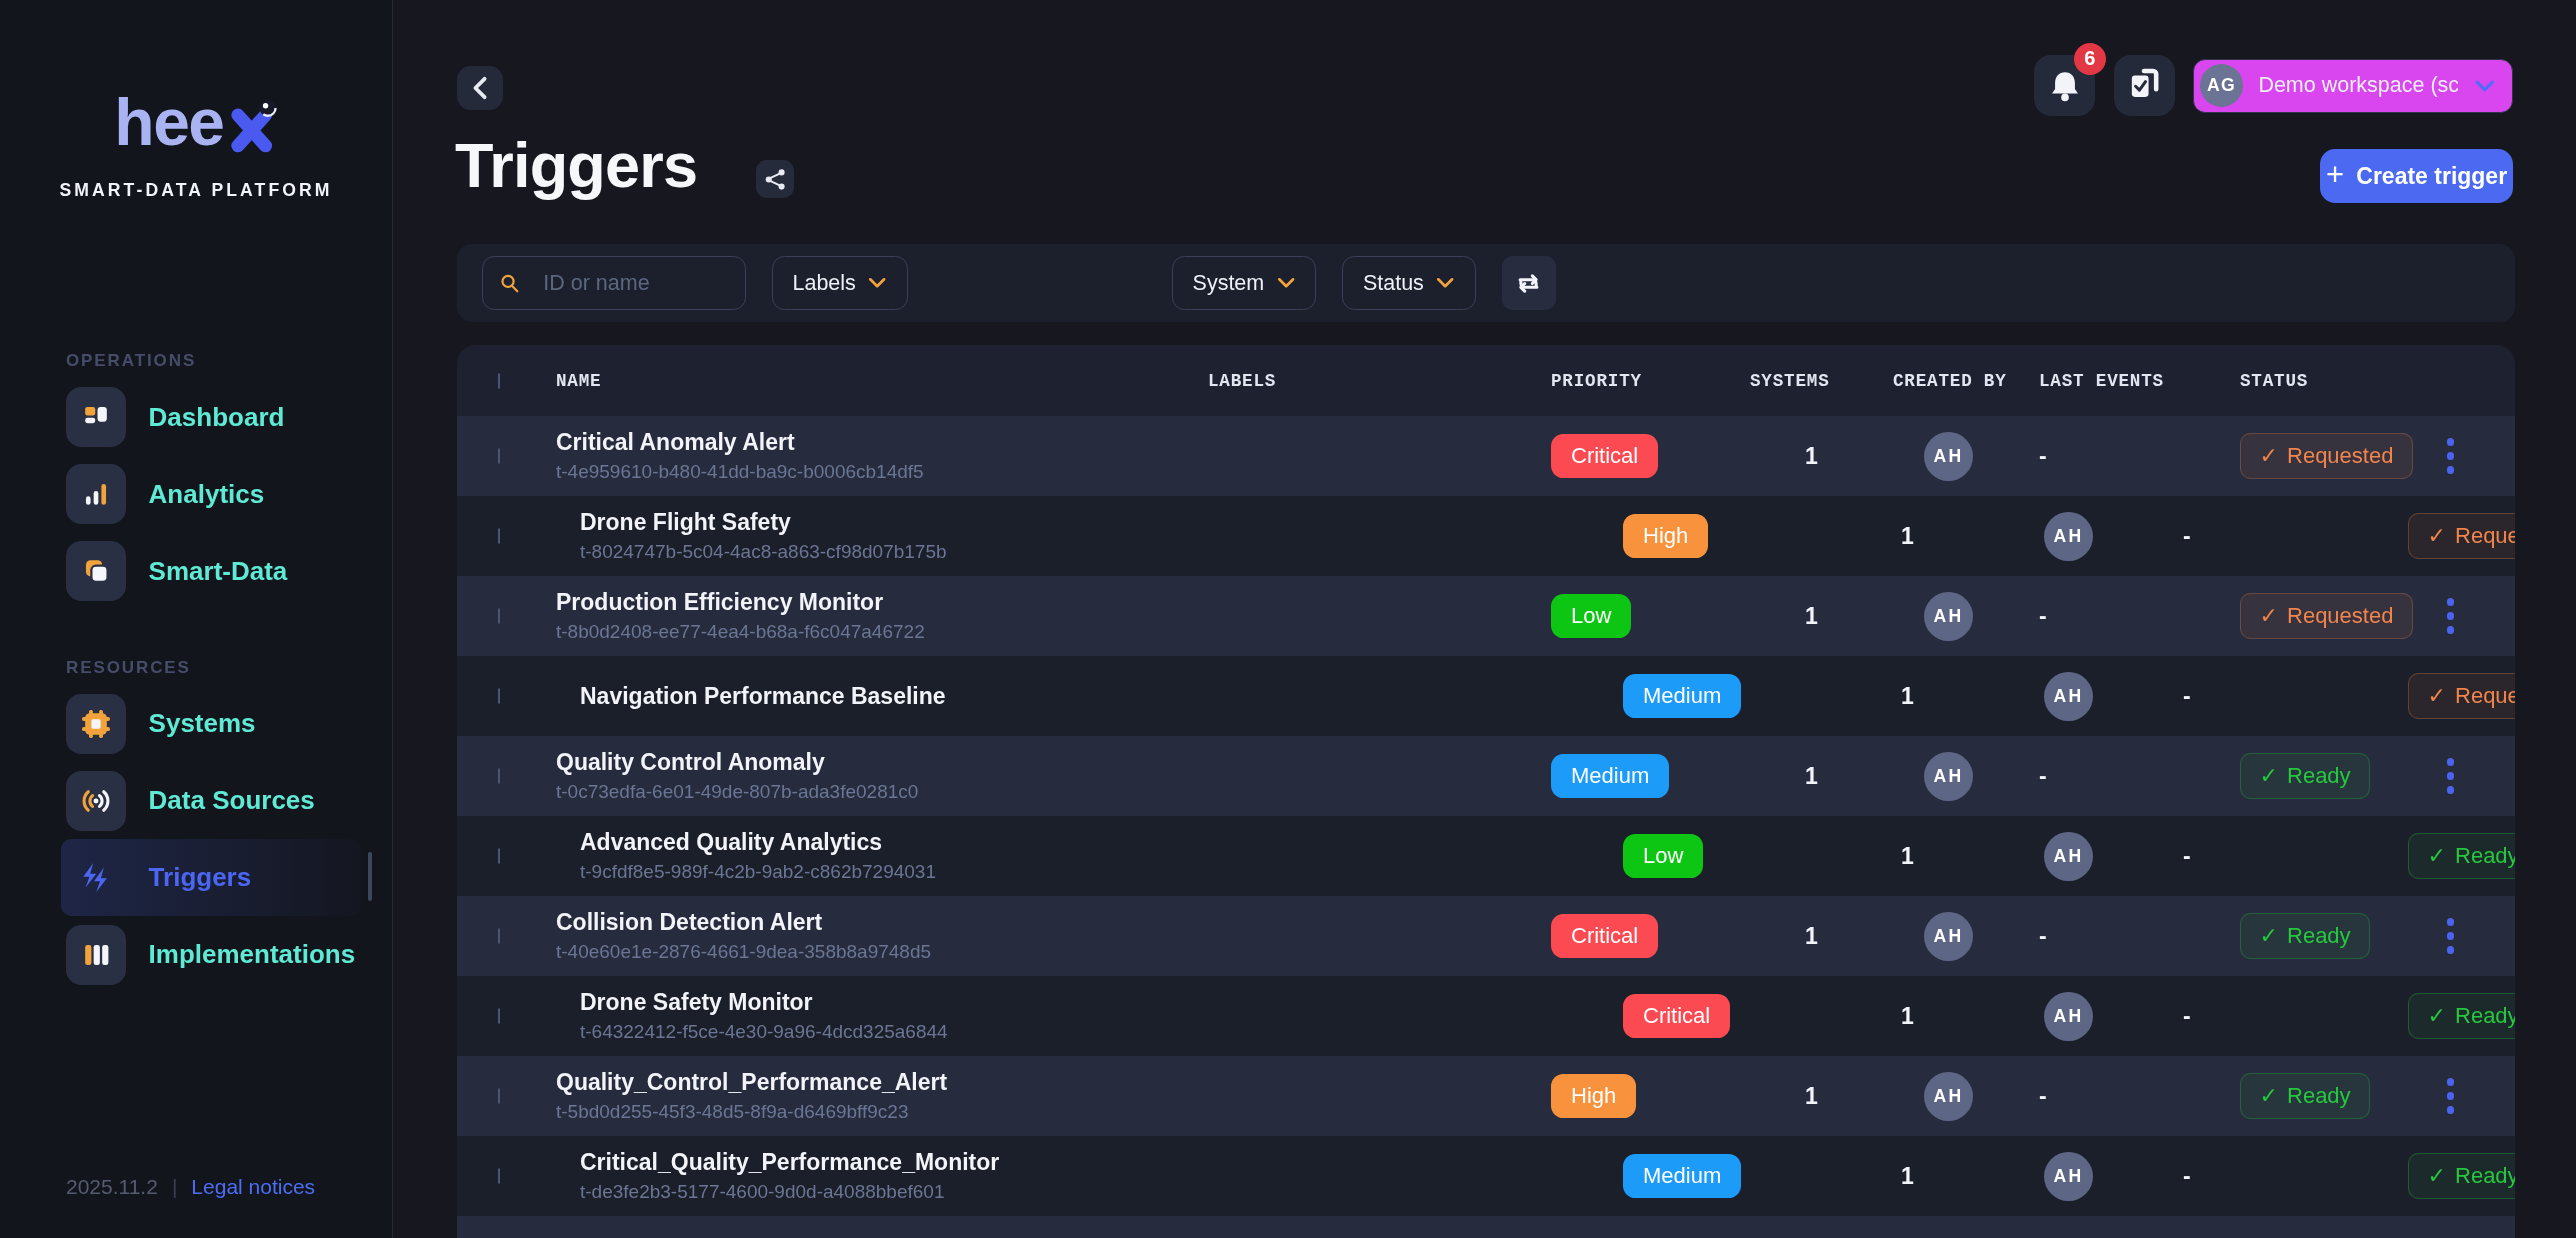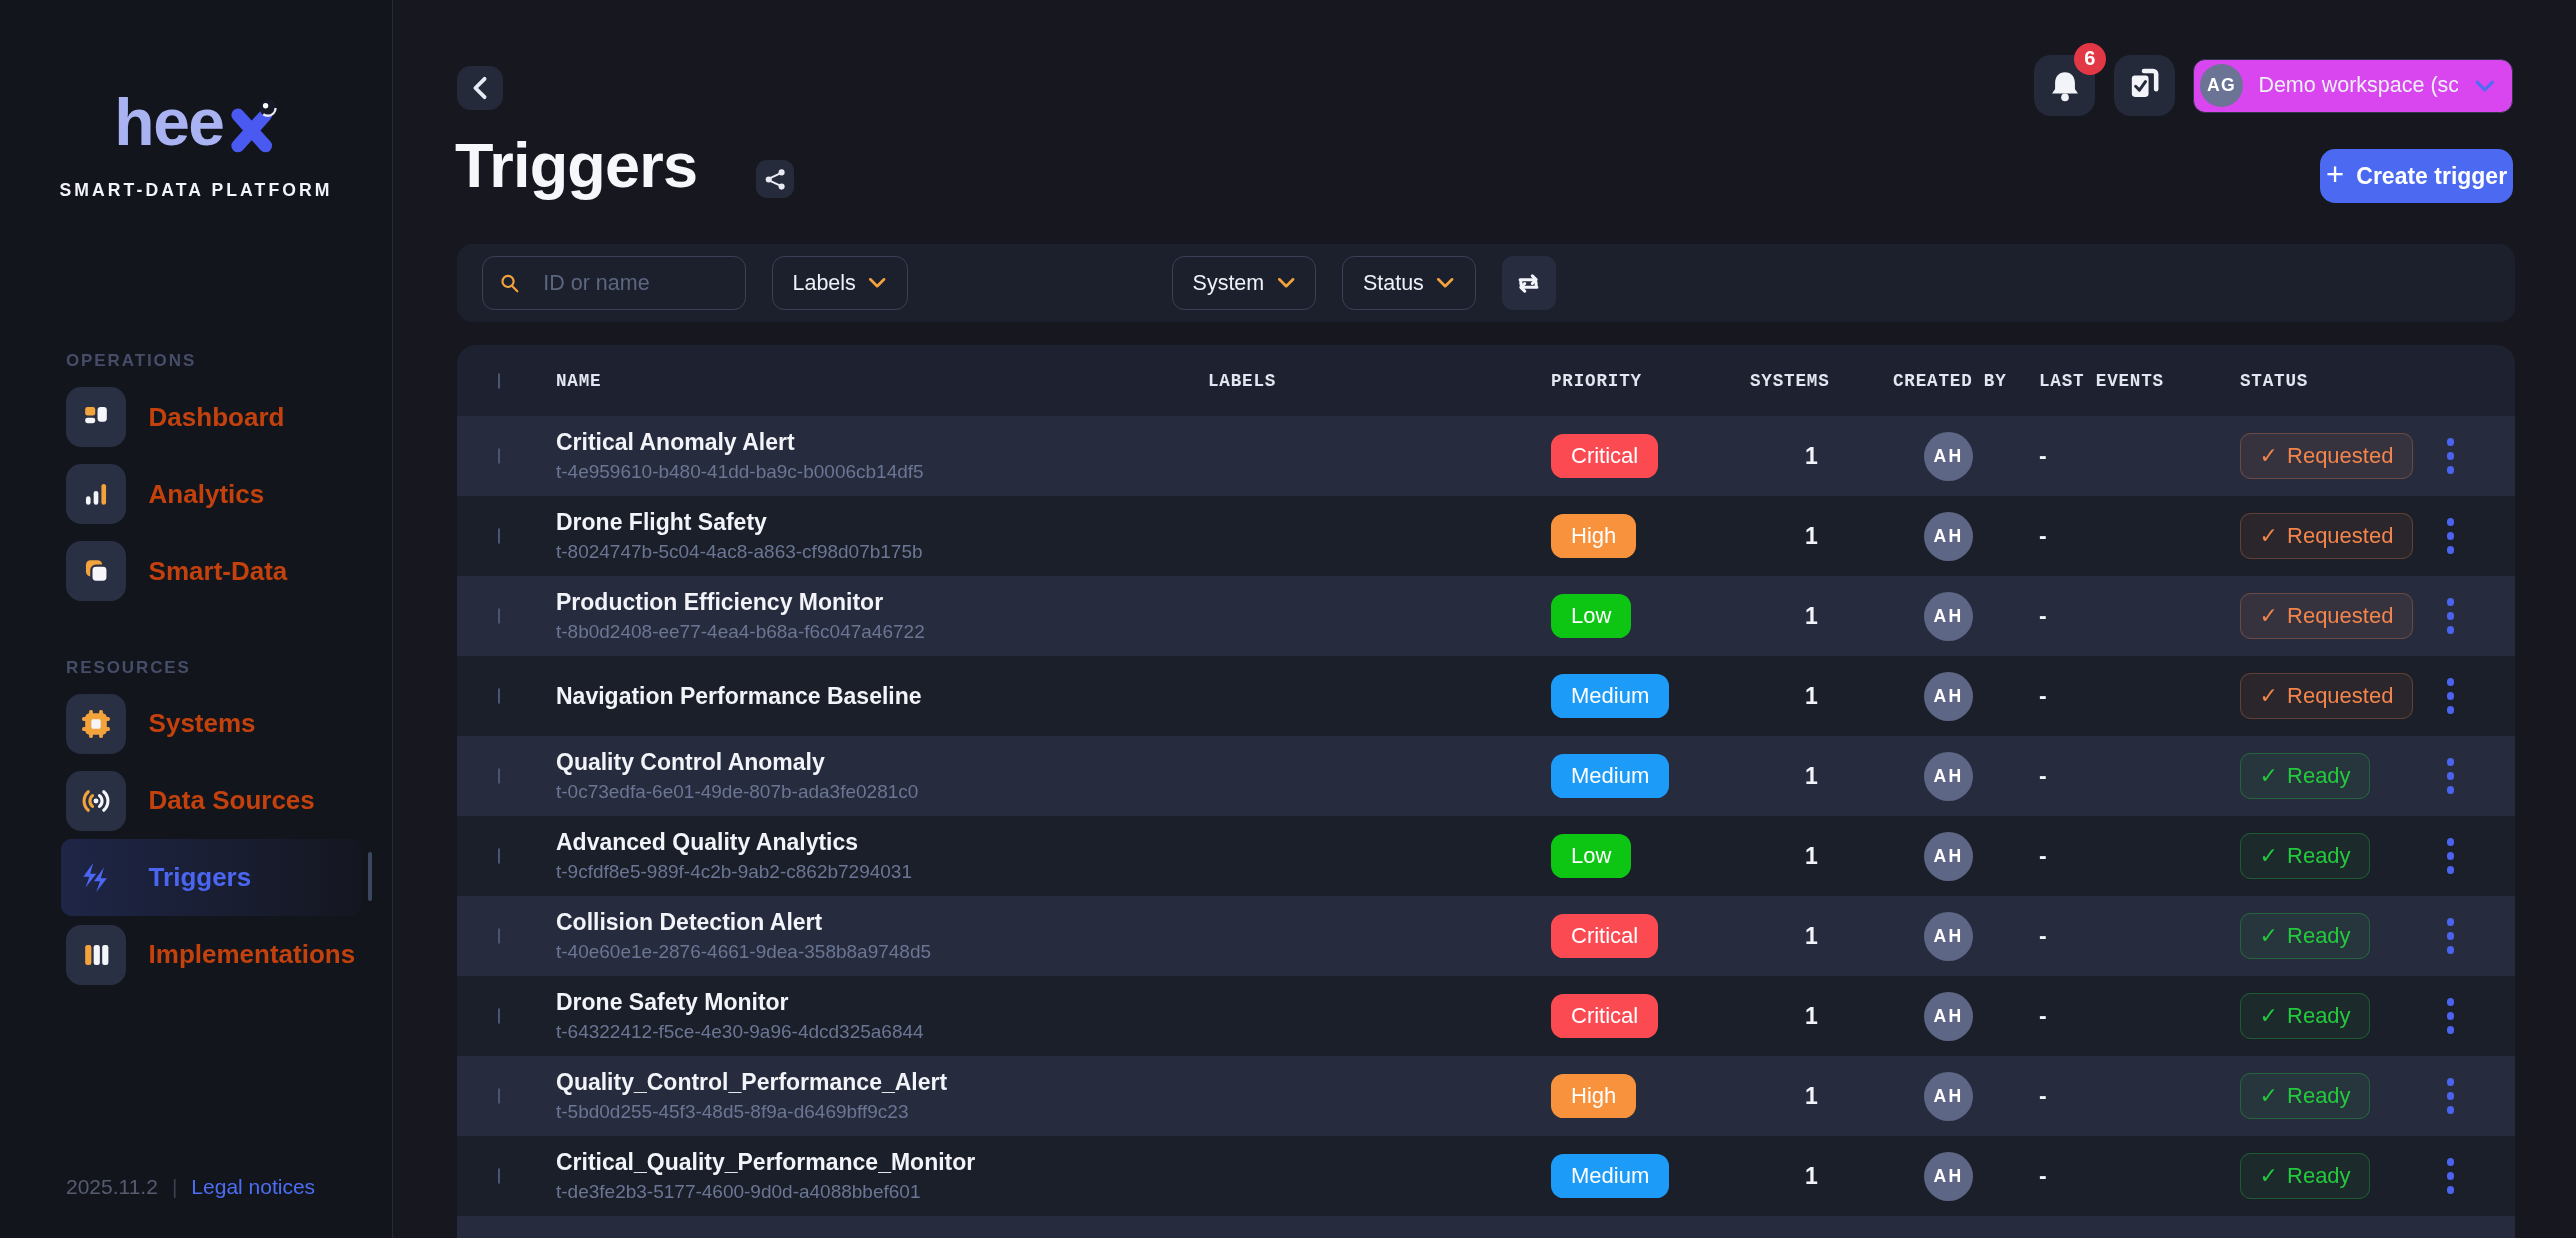--- a/index.html
+++ b/index.html
@@ -17,21 +17,21 @@
              color:#f2f4fa; letter-spacing:3.1px; }
   .side-section-label { margin:0 0 0 66px; font-size:17px; font-weight:700;
                         letter-spacing:1.9px; color:#454d69; }
   .side-label-ops { margin-top:150px; }
   .side-label-res { margin-top:48px; }
   .side-items { margin-top:7.7px; }
   .side-item { position:relative; display:flex; align-items:center; gap:23px;
                height:77px; margin:0 31px 0 61px; padding-left:4.6px; border-radius:10.7px; cursor:pointer; }
   .side-item .iconbox { width:60px; height:60px; border-radius:15.3px; background:#2a3043;
                         display:flex; align-items:center; justify-content:center; flex:0 0 auto; }
-  .side-item .side-label { font-size:26px; font-weight:600; color:#c2410c; white-space:nowrap; }
+  .side-item .side-label { font-size:26px; font-weight:600; color:#5eead4; white-space:nowrap; }
   .side-item.active { background:linear-gradient(90deg, rgba(76,106,242,0.20), rgba(76,106,242,0.02)); }
   .side-item.active .iconbox { background:transparent; }
   .side-item.active .side-label { color:#4b66f3; font-weight:700; }
   .active-bar { position:absolute; right:-10.7px; top:12.3px; width:3.8px; height:49px;
                 border-radius:2.3px; background:#3d465f; }
   .side-footer { position:absolute; left:66px; bottom:40px; font-size:21px; color:#565c70;
                  display:flex; gap:14px; align-items:center; }
   .side-footer .legal { color:#4c6ef5; cursor:pointer; }
   .side-footer .sep { color:#3a4050; }
 
@@ -78,21 +78,21 @@
 
   
   .table-card { position:absolute; left:63px; top:345px; width:2058px; height:920px;
                 background:#1d2130; border-radius:18.4px 18.4px 0 0; overflow:hidden; }
   .trow { display:grid; grid-template-columns:58px 652px 343px 199px 143px 146px 201px 199px 1fr;
           align-items:center; padding:0 41px; }
   .thead { height:71px;font-family:Liberation Mono, monospace; }
   .th { font-size:17.6px; font-weight:700; letter-spacing:0.8px; color:#e2e6f0; }
   .tbody-row { height:80px; }
   .row-odd { background:#262c3d; }
-  .row-even { background:#1b1f2a; }
+  .row-even { background:#1b1f2a;gap:24px; }
   .checkbox { width:24.5px; height:24.5px; border:1.5px solid #4b5574; border-radius:7.7px;
               background:transparent; cursor:pointer; }
   .cell-name .nm { font-size:23px; font-weight:700; color:#f2f4f9; }
   .cell-name .id { font-size:19px; color:#6b7694; margin-top:5.4px; }
   .pbadge { display:inline-block; padding:9.2px 20px; border-radius:12.3px; color:#fff;
             font-size:22px; font-weight:500; }
   .cell-systems { font-size:23px; font-weight:700; color:#f2f4f9; width:123px; text-align:center; }
   .avatar { width:49px; height:49px; border-radius:50%; background:#5d6685; color:#fff;
             font-size:17.6px; font-weight:700; letter-spacing:2.3px; margin-left:31px;
             display:flex; align-items:center; justify-content:center; }

